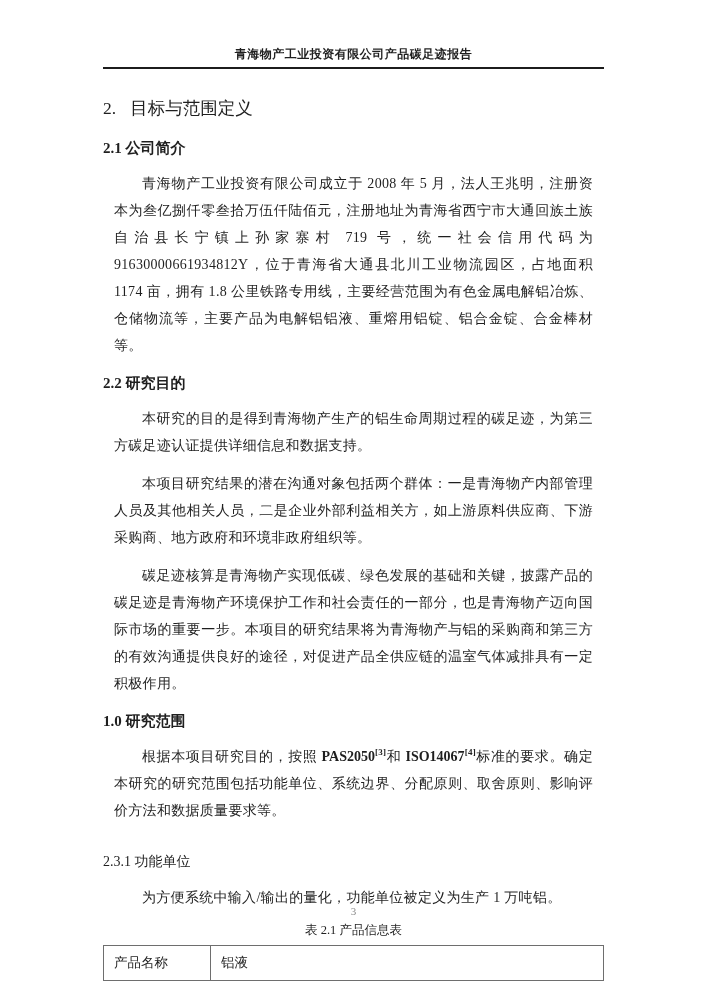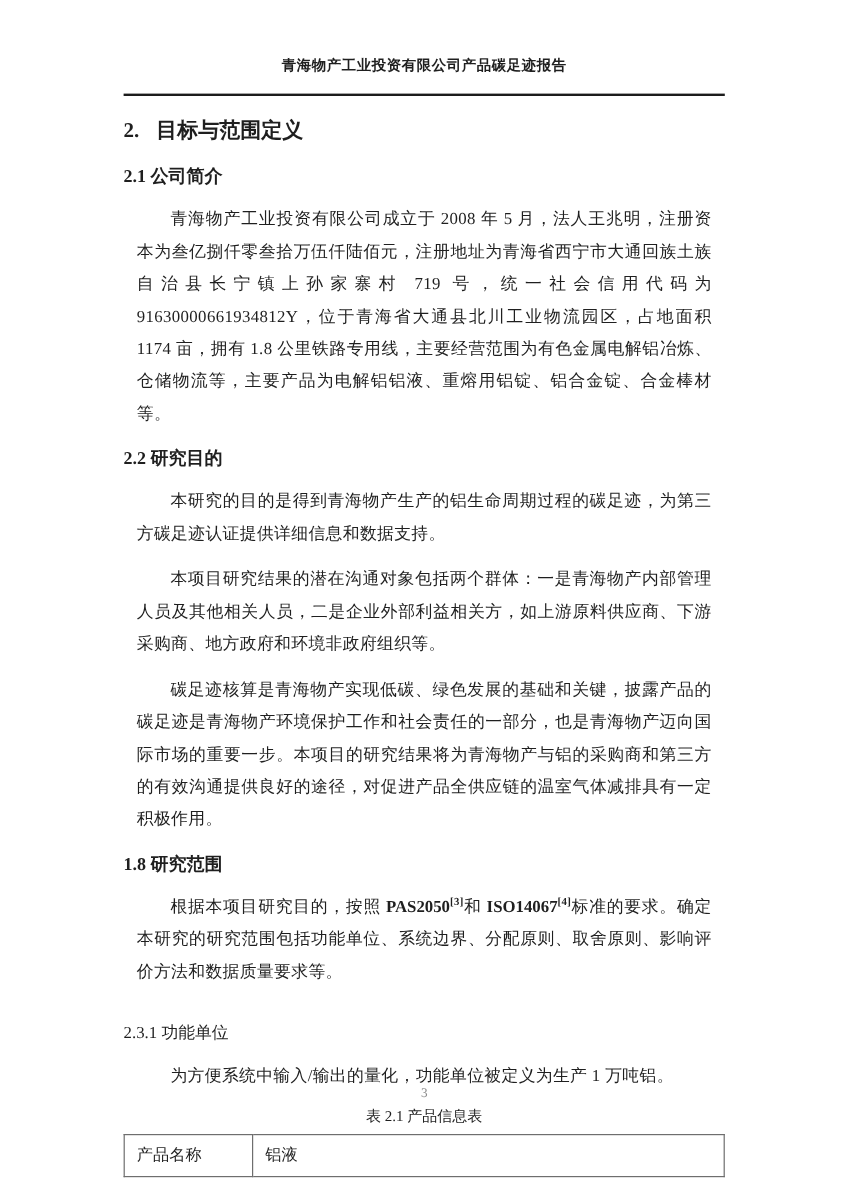--- a/index.html
+++ b/index.html
@@ -17,32 +17,32 @@
   }
   .page-header {
     position: absolute;
     top: 46px;
     left: 103px;
     width: 501px;
     text-align: center;
     font-size: 12px;
     font-weight: bold;
     letter-spacing: 0.5px;
-    padding-bottom: 15px;
+    padding-bottom: 4px;
     border-bottom: 2px solid #1c1c1c;
   }
   .content {
     position: absolute;
     top: 88px;
     left: 103px;
     width: 501px;
   }
   .doc-title {
     font-size: 17.5px;
-    font-weight: bold;
+    font-weight: normal;
     line-height: 24px;
     margin: 8px 0 18px 0;
   }
   .doc-title .num {
     display: inline-block;
     margin-right: 14px;
   }
   .sec-heading {
     font-size: 15px;
     font-weight: bold;
@@ -112,21 +112,21 @@
   </h1>
 
   <h2 class="sec-heading">2.1 公司简介</h2>
   <p class="para">青海物产工业投资有限公司成立于 2008 年 5 月，法人王兆明，注册资本为叁亿捌仟零叁拾万伍仟陆佰元，注册地址为青海省西宁市大通回族土族自治县长宁镇上孙家寨村 719 号，统一社会信用代码为 91630000661934812Y，位于青海省大通县北川工业物流园区，占地面积 1174 亩，拥有 1.8 公里铁路专用线，主要经营范围为有色金属电解铝冶炼、仓储物流等，主要产品为电解铝铝液、重熔用铝锭、铝合金锭、合金棒材等。</p>
 
   <h2 class="sec-heading">2.2 研究目的</h2>
   <p class="para">本研究的目的是得到青海物产生产的铝生命周期过程的碳足迹，为第三方碳足迹认证提供详细信息和数据支持。</p>
   <p class="para">本项目研究结果的潜在沟通对象包括两个群体：一是青海物产内部管理人员及其他相关人员，二是企业外部利益相关方，如上游原料供应商、下游采购商、地方政府和环境非政府组织等。</p>
   <p class="para">碳足迹核算是青海物产实现低碳、绿色发展的基础和关键，披露产品的碳足迹是青海物产环境保护工作和社会责任的一部分，也是青海物产迈向国际市场的重要一步。本项目的研究结果将为青海物产与铝的采购商和第三方的有效沟通提供良好的途径，对促进产品全供应链的温室气体减排具有一定积极作用。</p>
 
-  <h2 class="sec-heading">1.8 研究范围</h2>
+  <h2 class="sec-heading">1.0 研究范围</h2>
   <p class="para">
     <span>根据本项目研究目的，按照 </span><b>PAS2050</b><sup>[3]</sup><span>和 </span><b>ISO14067</b><sup>[4]</sup><span>标准的要求。确定本研究的研究范围包括功能单位、系统边界、分配原则、取舍原则、影响评价方法和数据质量要求等。</span>
   </p>
 
   <h3 class="subsec-heading">2.3.1 功能单位</h3>
   <p class="para">为方便系统中输入/输出的量化，功能单位被定义为生产 1 万吨铝。</p>
 
   <div class="table-caption">表 2.1 产品信息表</div>
 
   <table class="info-table">

